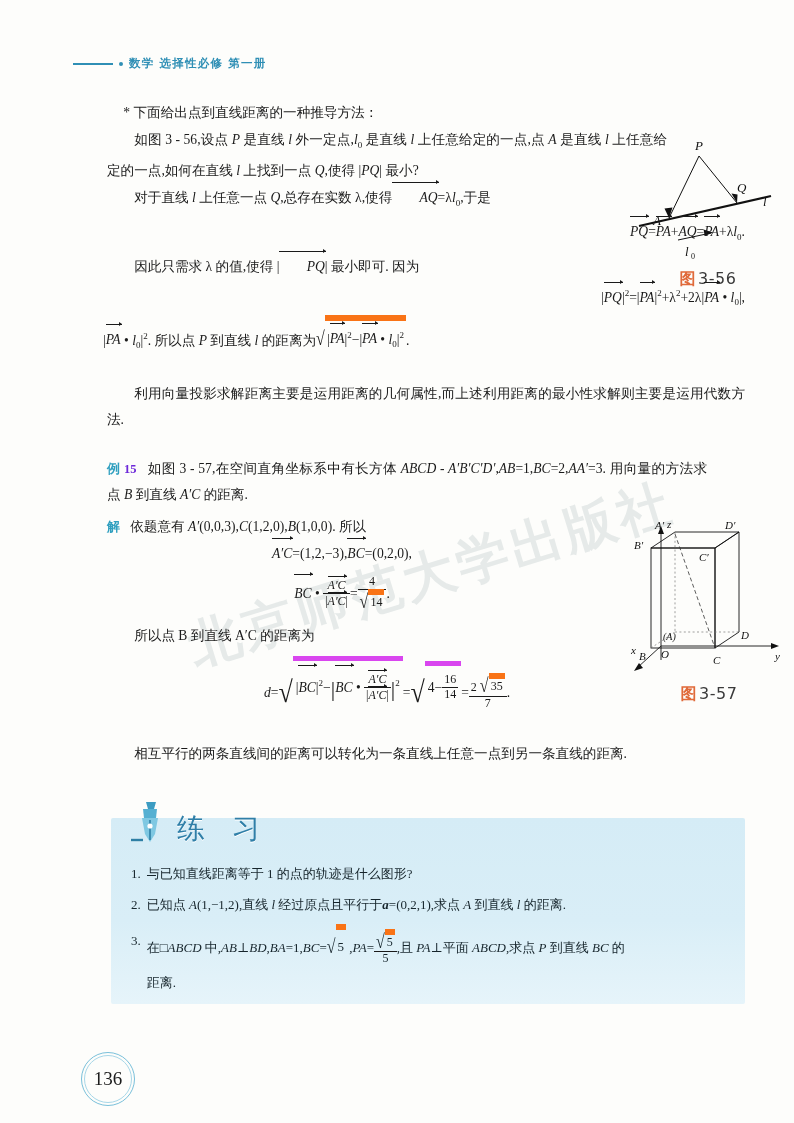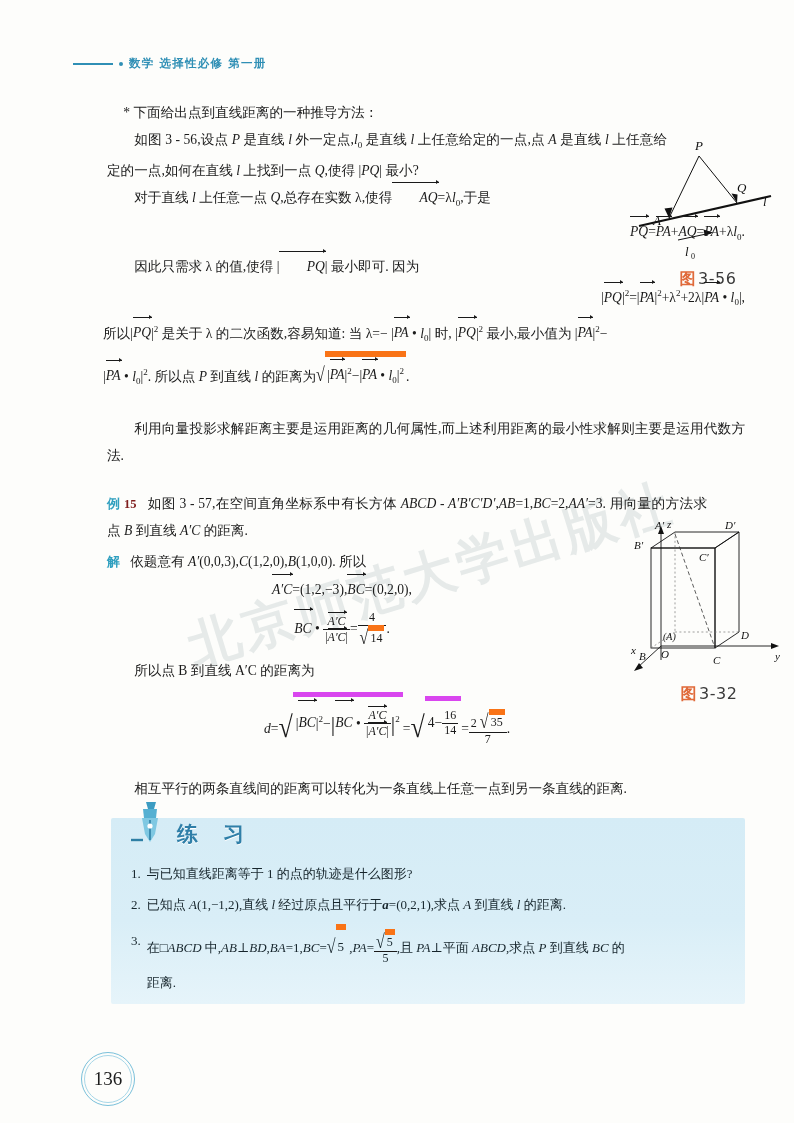--- a/index.html
+++ b/index.html
@@ -73,33 +73,33 @@
   .fig{position:absolute;}
   .figcap{
     text-align:center;margin-top:2px;
     font-family:"DejaVu Sans","Liberation Sans",sans-serif;
     font-size:16px;letter-spacing:.5px;color:#3a3a3a;
   }
   .figcap .tu{color:#e06a3a;font-weight:bold;margin-right:2px;}
 
   
   .lbl-ex{color:#2f9fbf;font-weight:bold;font-family:"DejaVu Sans","Liberation Sans",sans-serif;font-size:13px;}
-  .lbl-num{color:#7f1d1d;font-weight:bold;font-size:12.5px;}
+  .lbl-num{color:#6d28d9;font-weight:bold;font-size:12.5px;}
   .lbl-jie{color:#2f9fbf;font-weight:bold;font-family:"DejaVu Sans","Liberation Sans",sans-serif;font-size:13px;}
 
   
   .exbox{
     position:absolute;left:82px;top:818px;width:634px;height:186px;
     background:linear-gradient(180deg,#d5ecf6 0%,#d9eef7 55%,#e6f4fa 100%);
     border-radius:2px;
   }
   .exhead{position:absolute;left:18px;top:-18px;display:flex;align-items:flex-end;gap:8px;}
   .exhead .word{
     font-family:"DejaVu Sans","Liberation Sans",sans-serif;
-    font-size:21px;font-weight:bold;color:#2f7fa8;letter-spacing:9px;
+    font-size:28px;font-weight:normal;color:#2f7fa8;letter-spacing:9px;
     text-shadow:0 1px 0 #ffffff;
   }
   .exlist{
     position:absolute;left:20px;top:42px;right:18px;
     font-size:13px;line-height:28px;color:#16252c;
   }
   .exitem{display:flex;gap:6px;margin-bottom:3px;}
   .exitem .no{flex:0 0 auto;}
   .exitem .tx{flex:1 1 auto;}
 
@@ -198,21 +198,21 @@
       <text x="84" y="146" font-family="Liberation Serif, serif" font-style="italic" font-size="11" fill="#111">C</text>
       <text x="112" y="121" font-family="Liberation Serif, serif" font-style="italic" font-size="11" fill="#111">D</text>
       <text x="24" y="18" font-family="Liberation Serif, serif" font-style="italic" font-size="11" fill="#111"></text>
       <text x="36" y="12" font-family="Liberation Serif, serif" font-style="italic" font-size="11" fill="#111"></text>
       <text x="24" y="14" font-family="Liberation Serif, serif" font-size="11" fill="#111"></text>
       <text x="38" y="10" font-family="Liberation Serif, serif" font-style="italic" font-size="11" fill="#111">z</text>
       <text x="146" y="142" font-family="Liberation Serif, serif" font-style="italic" font-size="11" fill="#111">y</text>
       <text x="2" y="136" font-family="Liberation Serif, serif" font-style="italic" font-size="11" fill="#111">x</text>
     </svg>
     <div class="figcap">
-      <span class="tu">图</span><span>3-32</span>
+      <span class="tu">图</span><span>3-57</span>
     </div>
   </div>
 
   <div class="body">
 
     <div class="p ind" style="text-indent:1.2em;">
       <span>* 下面给出点到直线距离的一种推导方法：</span>
     </div>
 
     <div class="p ind" style="width:560px;">
@@ -228,23 +228,20 @@
     </div>
 
     <div class="p ind" style="margin-top:2px;">
       <span>因此只需求 λ 的值,使得 |</span><span class="vecw"><i>PQ</i></span><span>| 最小即可. 因为</span>
     </div>
 
     <div class="p ctr">
       |<span class="vecw"><i>PQ</i></span>|<sup class="sq">2</sup>=|<span class="vecw"><i>PA</i></span>|<sup class="sq">2</sup>+λ<sup class="sq">2</sup>+2λ|<span class="vecw"><i>PA</i></span>&nbsp;•&nbsp;<i>l</i><sub class="z">0</sub>|,
     </div>
 
-    <div class="p" style="text-indent:0;margin-left:-4px;">
-      所以|<span class="vecw"><i>PQ</i></span>|<sup class="sq">2</sup> 是关于 λ 的二次函数,容易知道: 当 λ=− |<span class="vecw"><i>PA</i></span>&nbsp;•&nbsp;<i>l</i><sub class="z">0</sub>| 时, |<span class="vecw"><i>PQ</i></span>|<sup class="sq">2</sup> 最小,最小值为 |<span class="vecw"><i>PA</i></span>|<sup class="sq">2</sup>−
-    </div>
 
     <div class="p" style="text-indent:0;margin-left:-4px;">
       |<span class="vecw"><i>PA</i></span>&nbsp;•&nbsp;<i>l</i><sub class="z">0</sub>|<sup class="sq">2</sup>. 所以点 <i>P</i> 到直线 <i>l</i> 的距离为<span class="rad"><span class="sign">√</span><span class="under">|<span class="vecw"><i>PA</i></span>|<sup class="sq">2</sup>−|<span class="vecw"><i>PA</i></span>&nbsp;•&nbsp;<i>l</i><sub class="z">0</sub>|<sup class="sq">2</sup></span></span>.
     </div>
 
     <div class="p ind" style="margin-top:22px;">
       <span>利用向量投影求解距离主要是运用距离的几何属性,而上述利用距离的最小性求解则主要是运用代数方法.</span>
     </div>
 
     <div class="p" style="text-indent:0;margin-top:22px;width:600px;">

